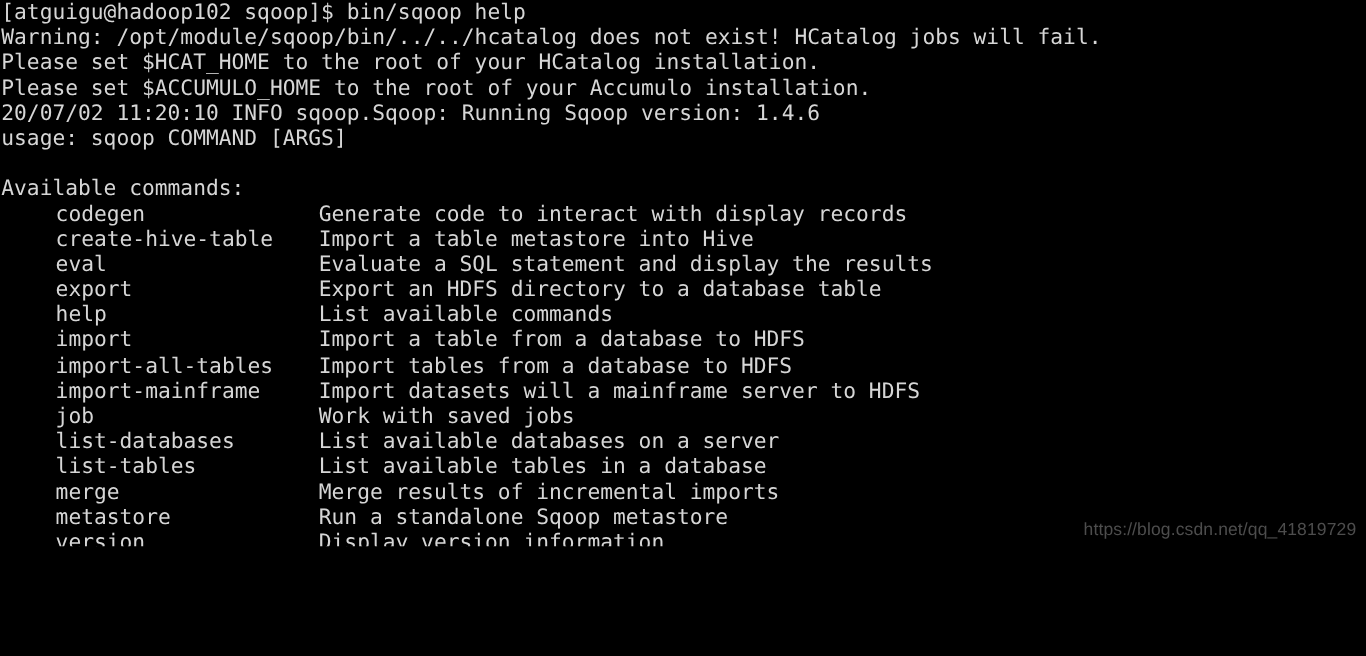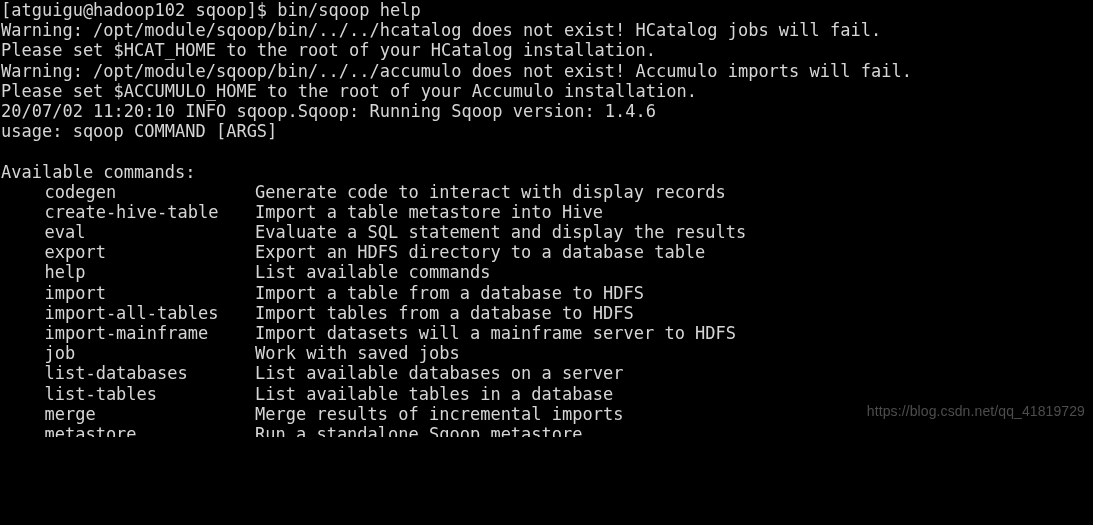--- a/index.html
+++ b/index.html
@@ -66,41 +66,40 @@
 
   .cmd-desc {
     display: inline-block;
     white-space: pre;
     vertical-align: top;
   }
 
   #watermark {
     position: absolute;
     right: 8px;
-    bottom: 18px;
+    bottom: 6px;
     color: #4d4d4d;
     font-family: "Liberation Sans", sans-serif;
     font-size: 14px;
     line-height: 16px;
     letter-spacing: 0.1px;
     white-space: pre;
   }
 </style>
 </head>
 <body>
 
 <div id="terminal">
 
   <div class="term-line">[atguigu@hadoop102 sqoop]$ bin/sqoop help</div>
 
   <div class="term-line">Warning: /opt/module/sqoop/bin/../../hcatalog does not exist! HCatalog jobs will fail.</div>
 
   <div class="term-line">Please set $HCAT_HOME to the root of your HCatalog installation.</div>
 
-  <div class="term-line">Warning: /opt/module/sqoop/bin/../../accumulo does not exist! Accumulo imports will fail.</div>
 
   <div class="term-line">Please set $ACCUMULO_HOME to the root of your Accumulo installation.</div>
 
   <div class="term-line">20/07/02 11:20:10 INFO sqoop.Sqoop: Running Sqoop version: 1.4.6</div>
 
   <div class="term-line">usage: sqoop COMMAND [ARGS]</div>
 
   <div class="term-line blank"> </div>
 
   <div class="term-line">Available commands:</div>

